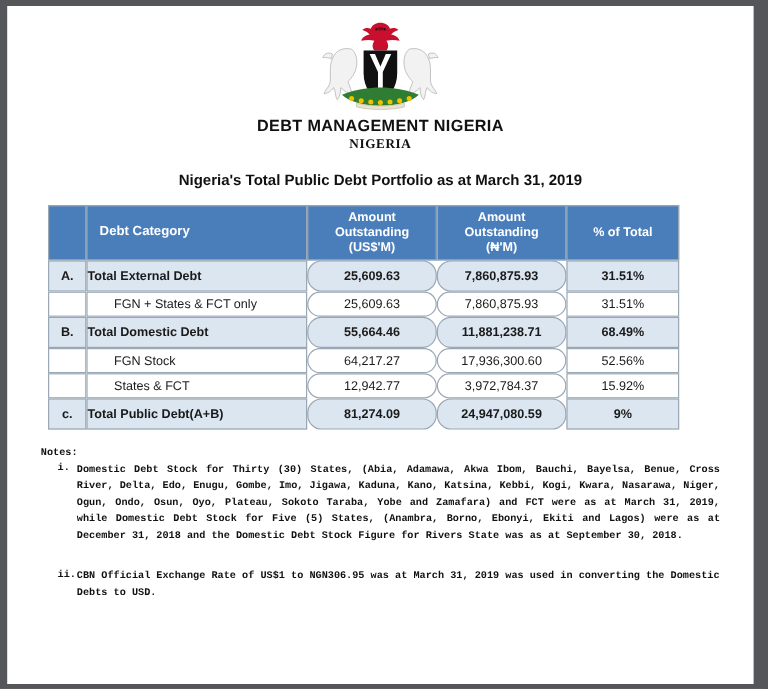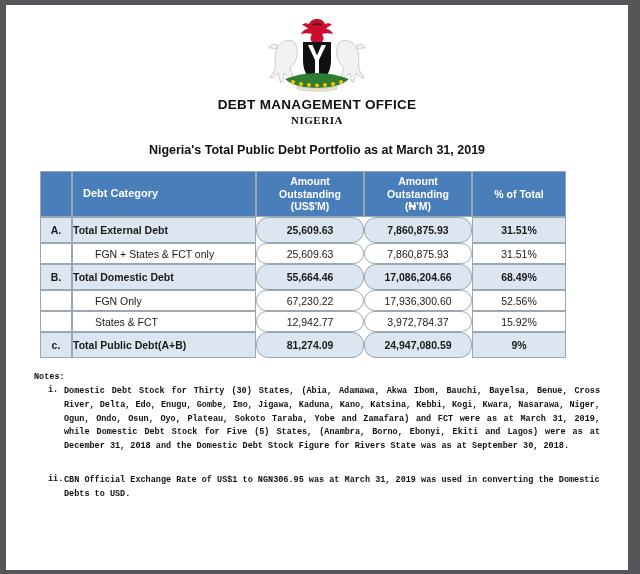--- a/index.html
+++ b/index.html
@@ -203,21 +203,21 @@
           <circle cx="46" cy="70" r="2.1"></circle>
           <circle cx="54" cy="70.5" r="2.1"></circle>
           <circle cx="62" cy="70" r="2.1"></circle>
           <circle cx="70" cy="69" r="2.1"></circle>
           <circle cx="78" cy="67" r="2.1"></circle>
         </g>
 
         <path d="M34 71 C44 74 64 74 74 71 L74 74 C64 77 44 77 34 74 Z" fill="#e8e2cf" stroke="#b9b29a" stroke-width="0.5"></path>
       </svg>
     </div>
-    <div class="org-name">DEBT MANAGEMENT OFFICE</div>
+    <div class="org-name">DEBT MANAGEMENT NIGERIA</div>
     <div class="org-country">NIGERIA</div>
   </div>
 
   <div class="doc-title">Nigeria's Total Public Debt Portfolio as at March 31, 2019</div>
 
   <div class="table-wrap">
     <table class="debt">
       <thead>
         <tr>
           <th class="th-idx"></th>
@@ -247,27 +247,27 @@
             <td class="c-idx"></td>
             <td class="c-cat sub">FGN + States &amp; FCT only</td>
             <td class="c-num">25,609.63</td>
             <td class="c-num">7,860,875.93</td>
             <td class="c-pct">31.51%</td>
           </tr>
           <tr class="major">
             <td class="c-idx">B.</td>
             <td class="c-cat">Total Domestic Debt</td>
             <td class="c-num">55,664.46</td>
-            <td class="c-num">17,086,204.66</td>
+            <td class="c-num">11,881,238.71</td>
             <td class="c-pct">68.49%</td>
           </tr>
           <tr class="minor">
             <td class="c-idx"></td>
-            <td class="c-cat sub">FGN Only</td>
-            <td class="c-num">67,230.22</td>
+            <td class="c-cat sub">FGN Stock</td>
+            <td class="c-num">64,217.27</td>
             <td class="c-num">17,936,300.60</td>
             <td class="c-pct">52.56%</td>
           </tr>
           <tr class="minor">
             <td class="c-idx"></td>
             <td class="c-cat sub">States &amp; FCT</td>
             <td class="c-num">12,942.77</td>
             <td class="c-num">3,972,784.37</td>
             <td class="c-pct">15.92%</td>
           </tr>

